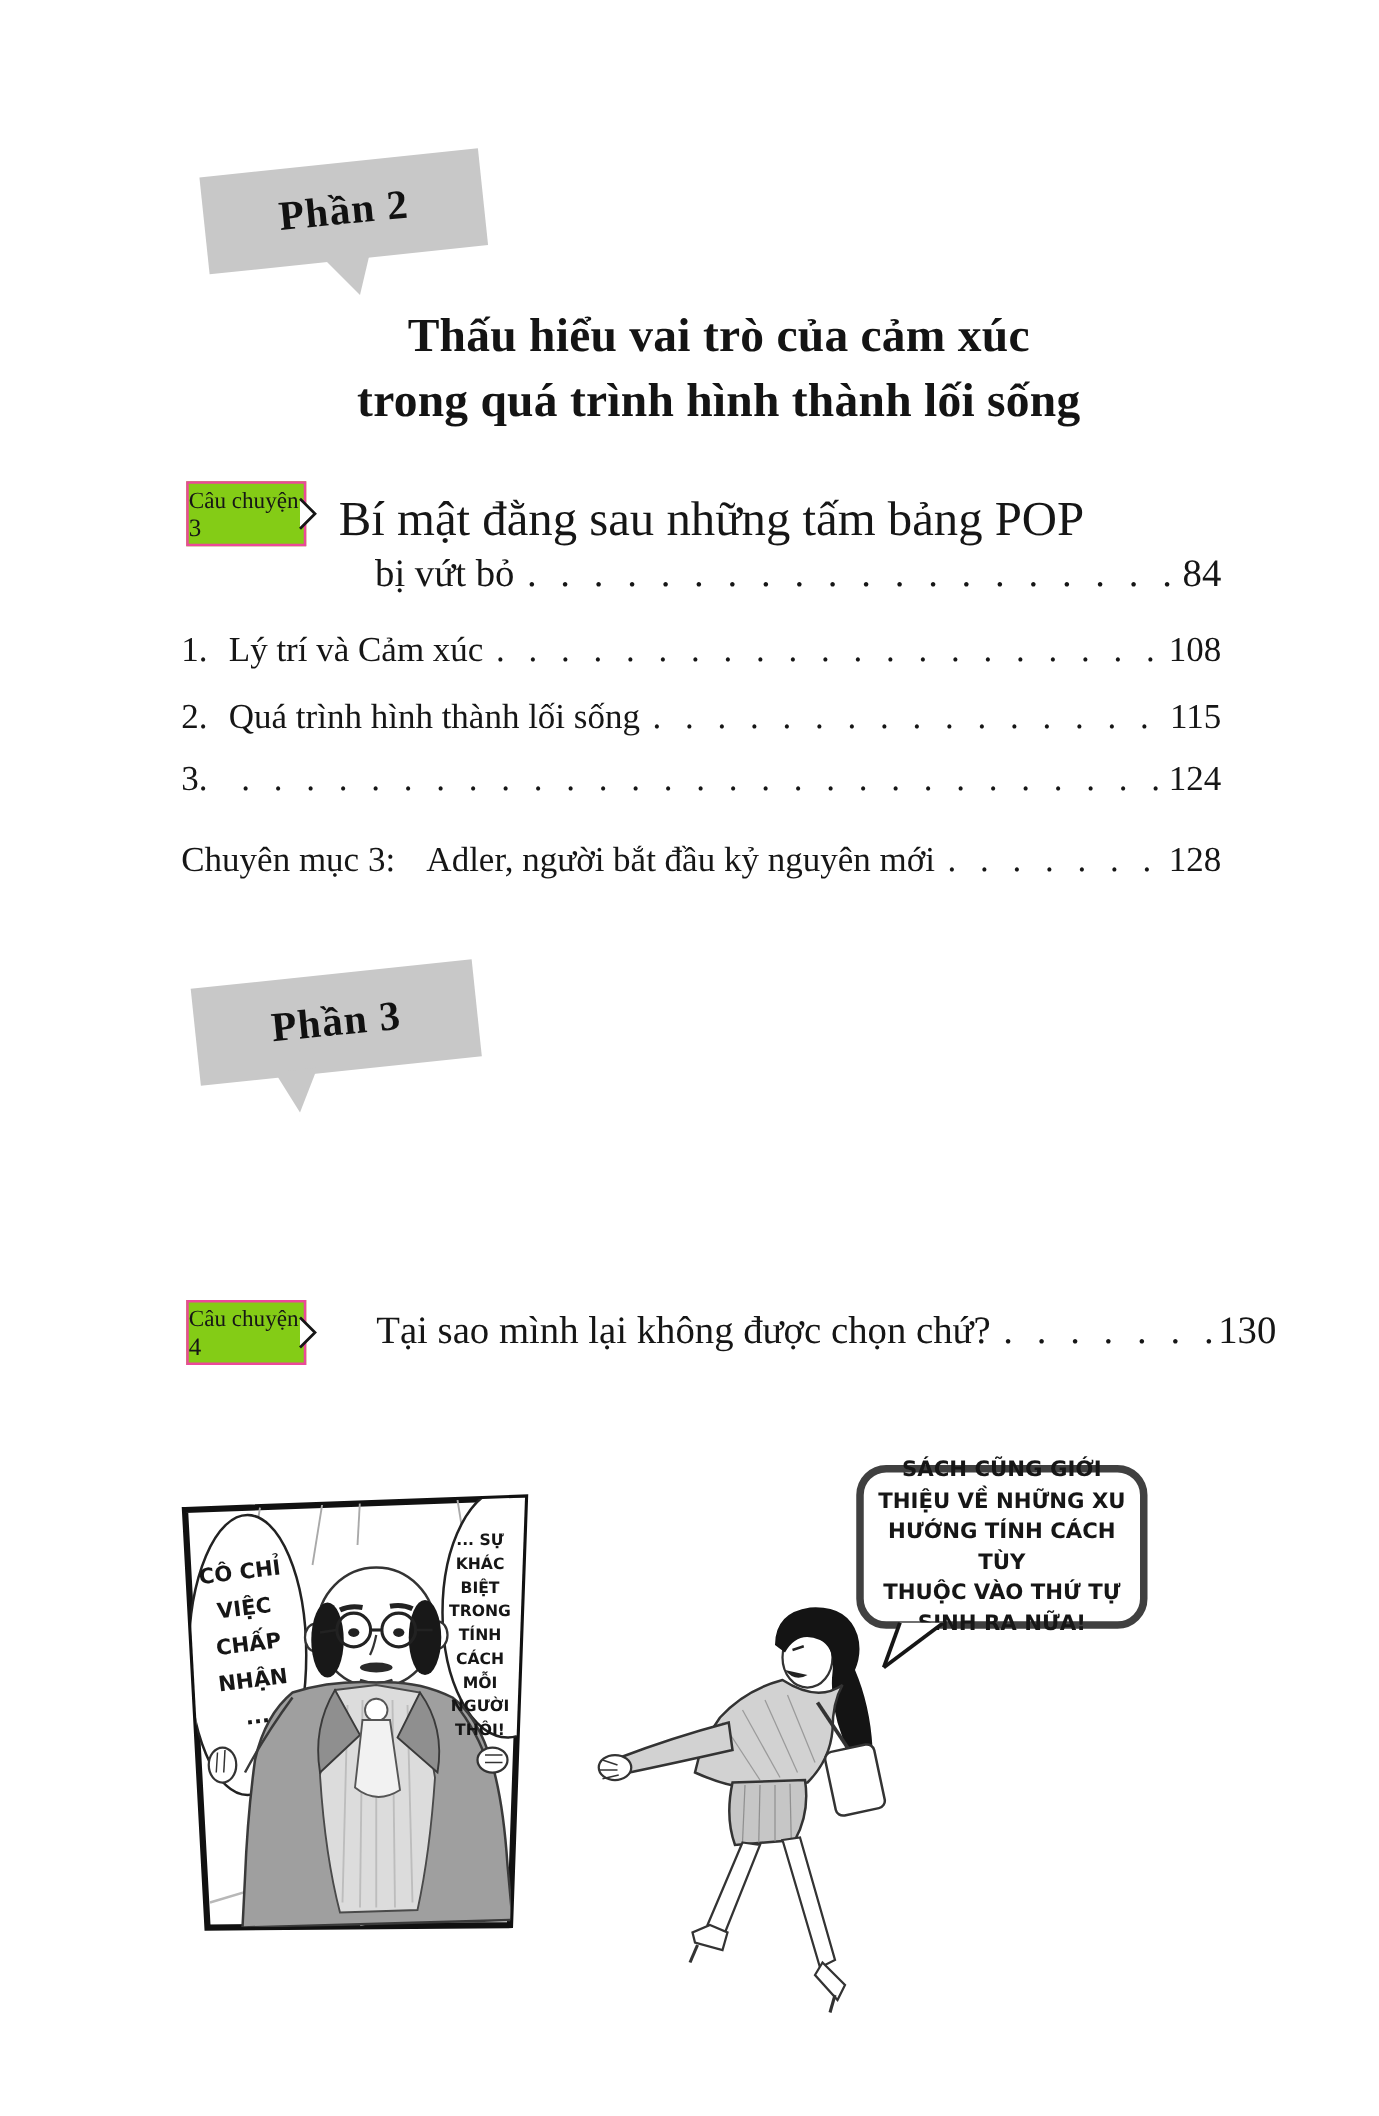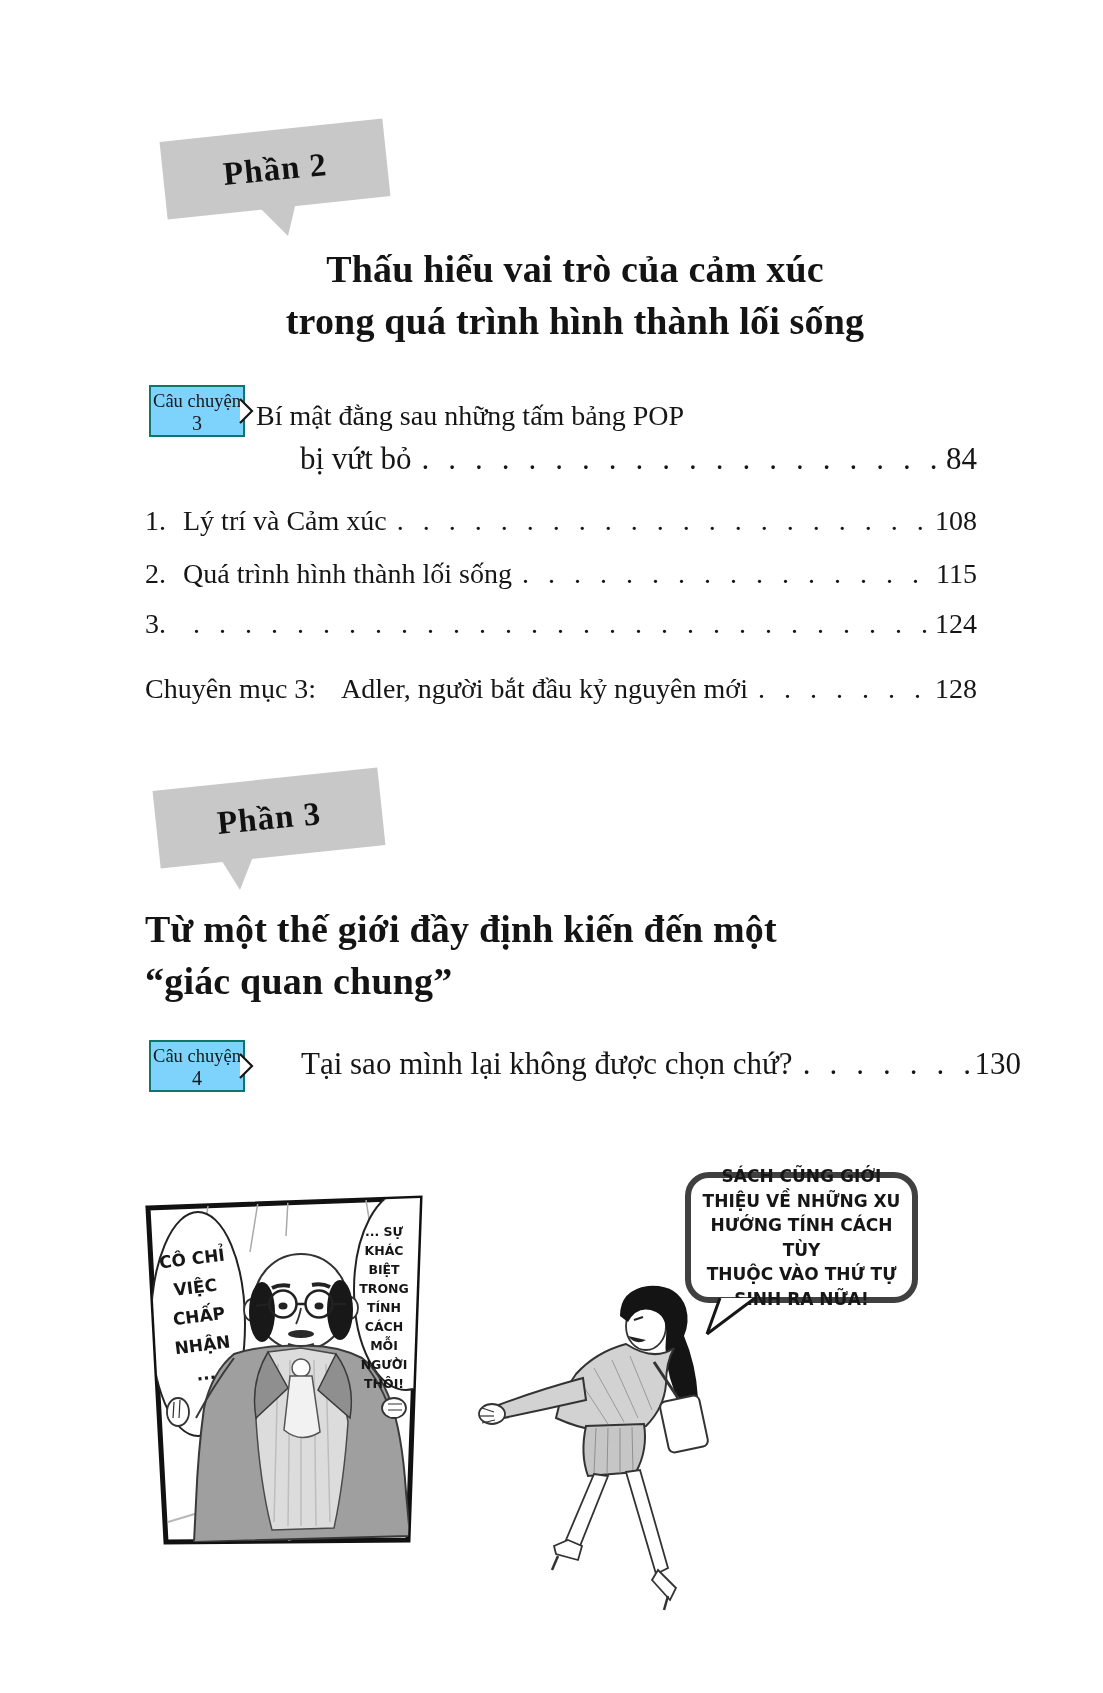--- a/index.html
+++ b/index.html
@@ -27,33 +27,33 @@
 
   
   .sec-title{
     font-weight:bold;font-size:38px;line-height:52px;
     color:#141414;letter-spacing:0.2px;
   }
 
   
   .storybox{
     width:96px;height:52px;box-sizing:border-box;
-    border:2px solid #0f766e;background:#7dd3fc;
-    text-align:center;font-size:18.5px;line-height:22px;
+    border:2px solid #ec4899;background:#84cc16;
+    font-size:18.5px;line-height:22px;
     padding-top:3px;
   }
   .storybox .num{display:block;font-size:20px;line-height:23px;}
 
   
   .tocrow{
     display:flex;align-items:baseline;
     font-size:28px;line-height:36px;white-space:nowrap;
   }
   .story-row{font-size:31px;line-height:43px;margin-left:44px;}
-  .story-line1{font-size:28px;line-height:43px;white-space:nowrap;}
+  .story-line1{font-size:39px;line-height:43px;white-space:nowrap;margin-left:15px;}
   .toc-num{flex:none;width:38px;}
   .leader{
     flex:1 1 auto;overflow:hidden;white-space:nowrap;
     letter-spacing:19px;margin:0 2px 0 10px;
   }
   .pg{flex:none;white-space:nowrap;}
   .ital{}
   .coltitle{margin-left:25px;}
 
   
@@ -127,22 +127,20 @@
     <span class="pg">128</span>
   </div>
 
   <div class="abs banner" style="left:156px;top:779px;width:226px;height:78px;">
     <span class="banner-label">Phần 3</span>
   </div>
   <svg class="abs" style="left:214px;top:850px;" width="44" height="42" viewBox="0 0 44 42">
     <polygon points="6,8 40,4 26,40" fill="#c8c8c8"></polygon>
   </svg>
 
-  <div class="abs sec-title pre" style="left:145px;top:903px;width:880px;">Từ một thế giới đầy định kiến đến một
-“giác quan chung”</div>
 
   <div class="abs storybox" style="left:149px;top:1040px;">
     <span>Câu chuyện</span>
     <span class="num">4</span>
   </div>
   <svg class="abs" style="left:239px;top:1052px;" width="18" height="28" viewBox="0 0 18 28">
     <path d="M1,2 L13,14 L1,26" fill="#ffffff" stroke="#161616" stroke-width="2.2"></path>
   </svg>
 
   <div class="abs tocrow story-row" style="left:257px;top:1042px;width:720px;">

